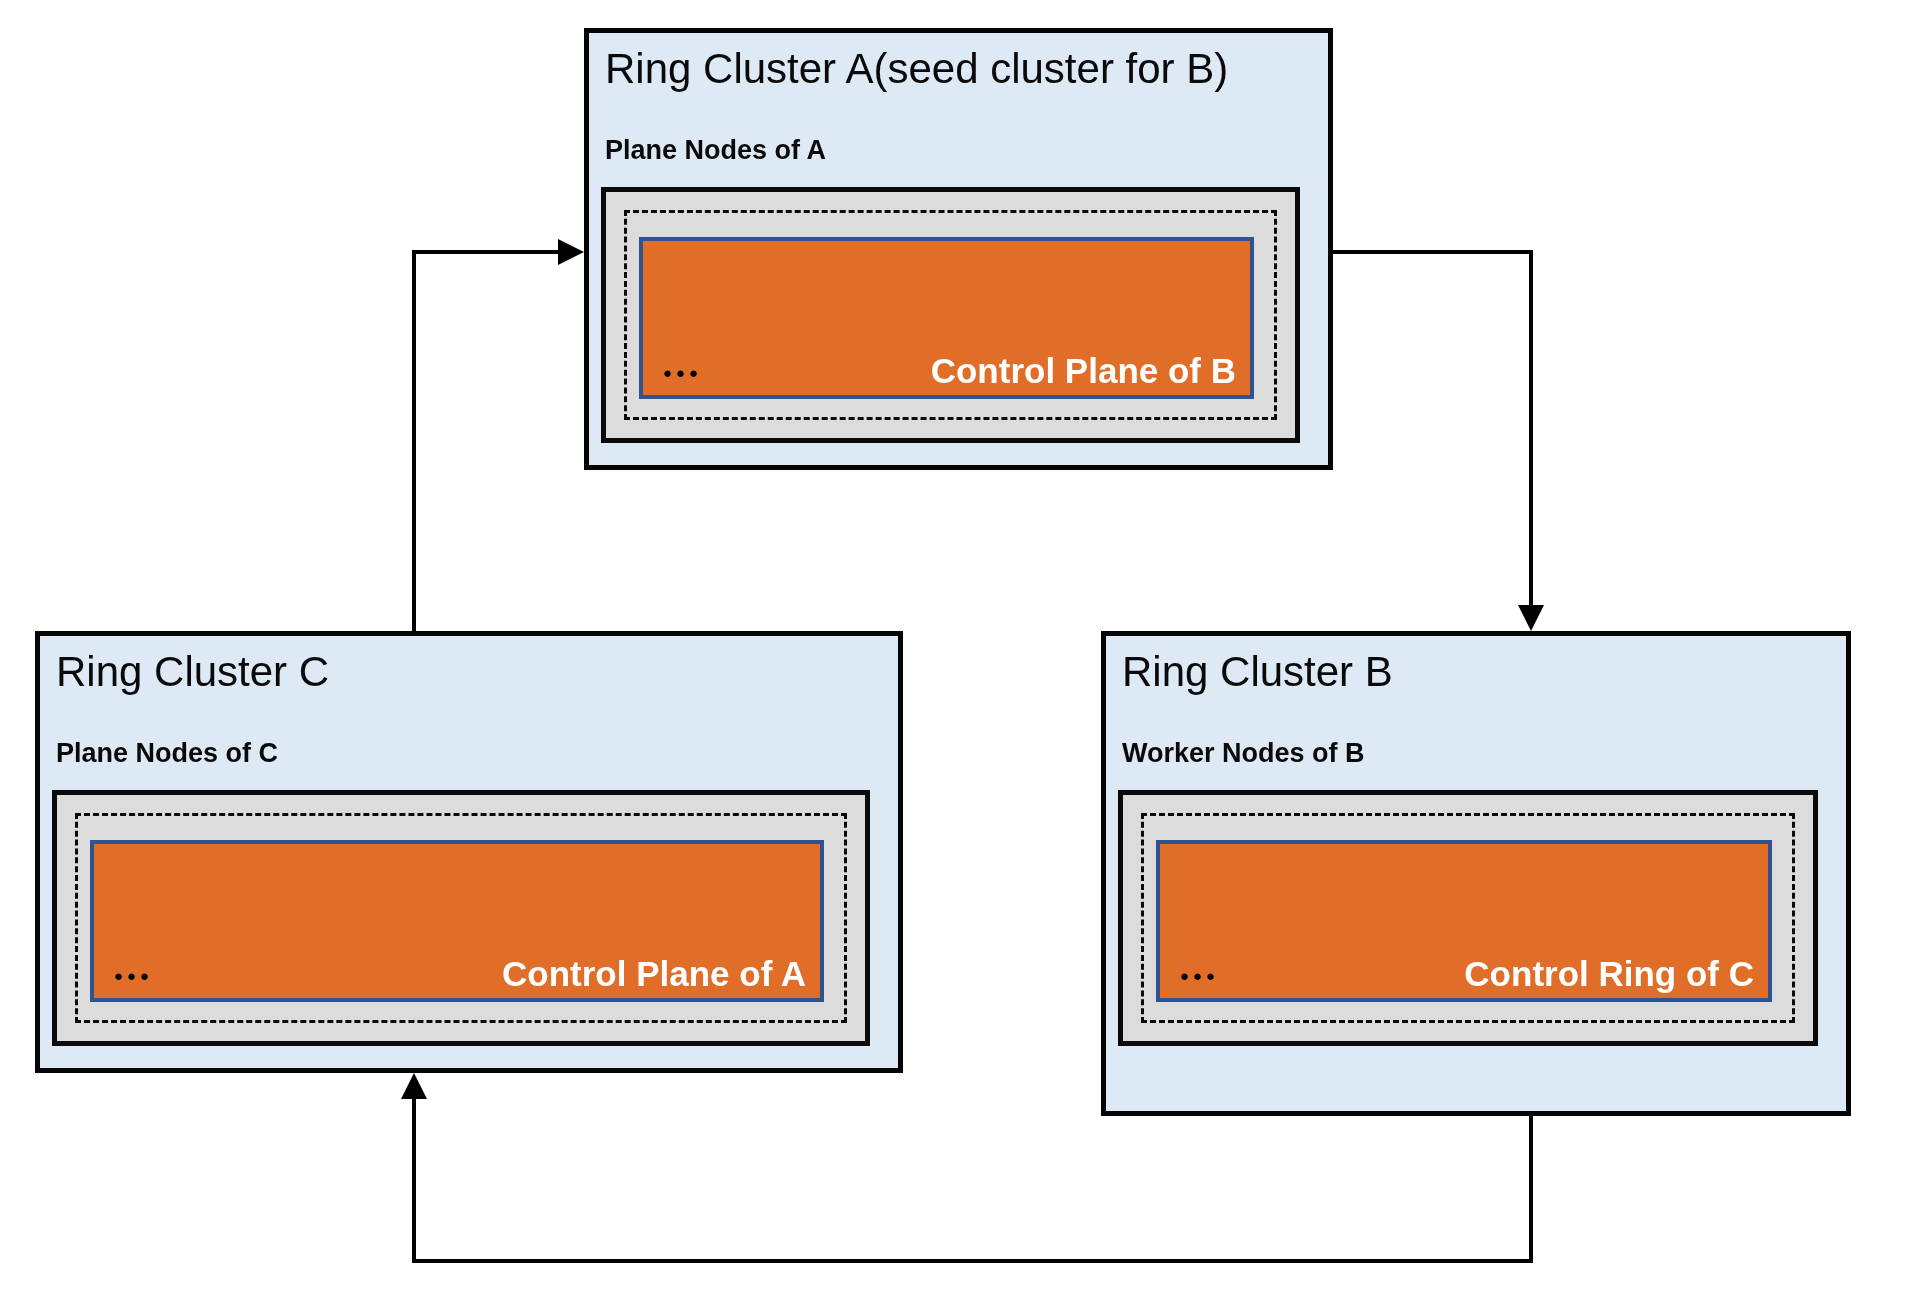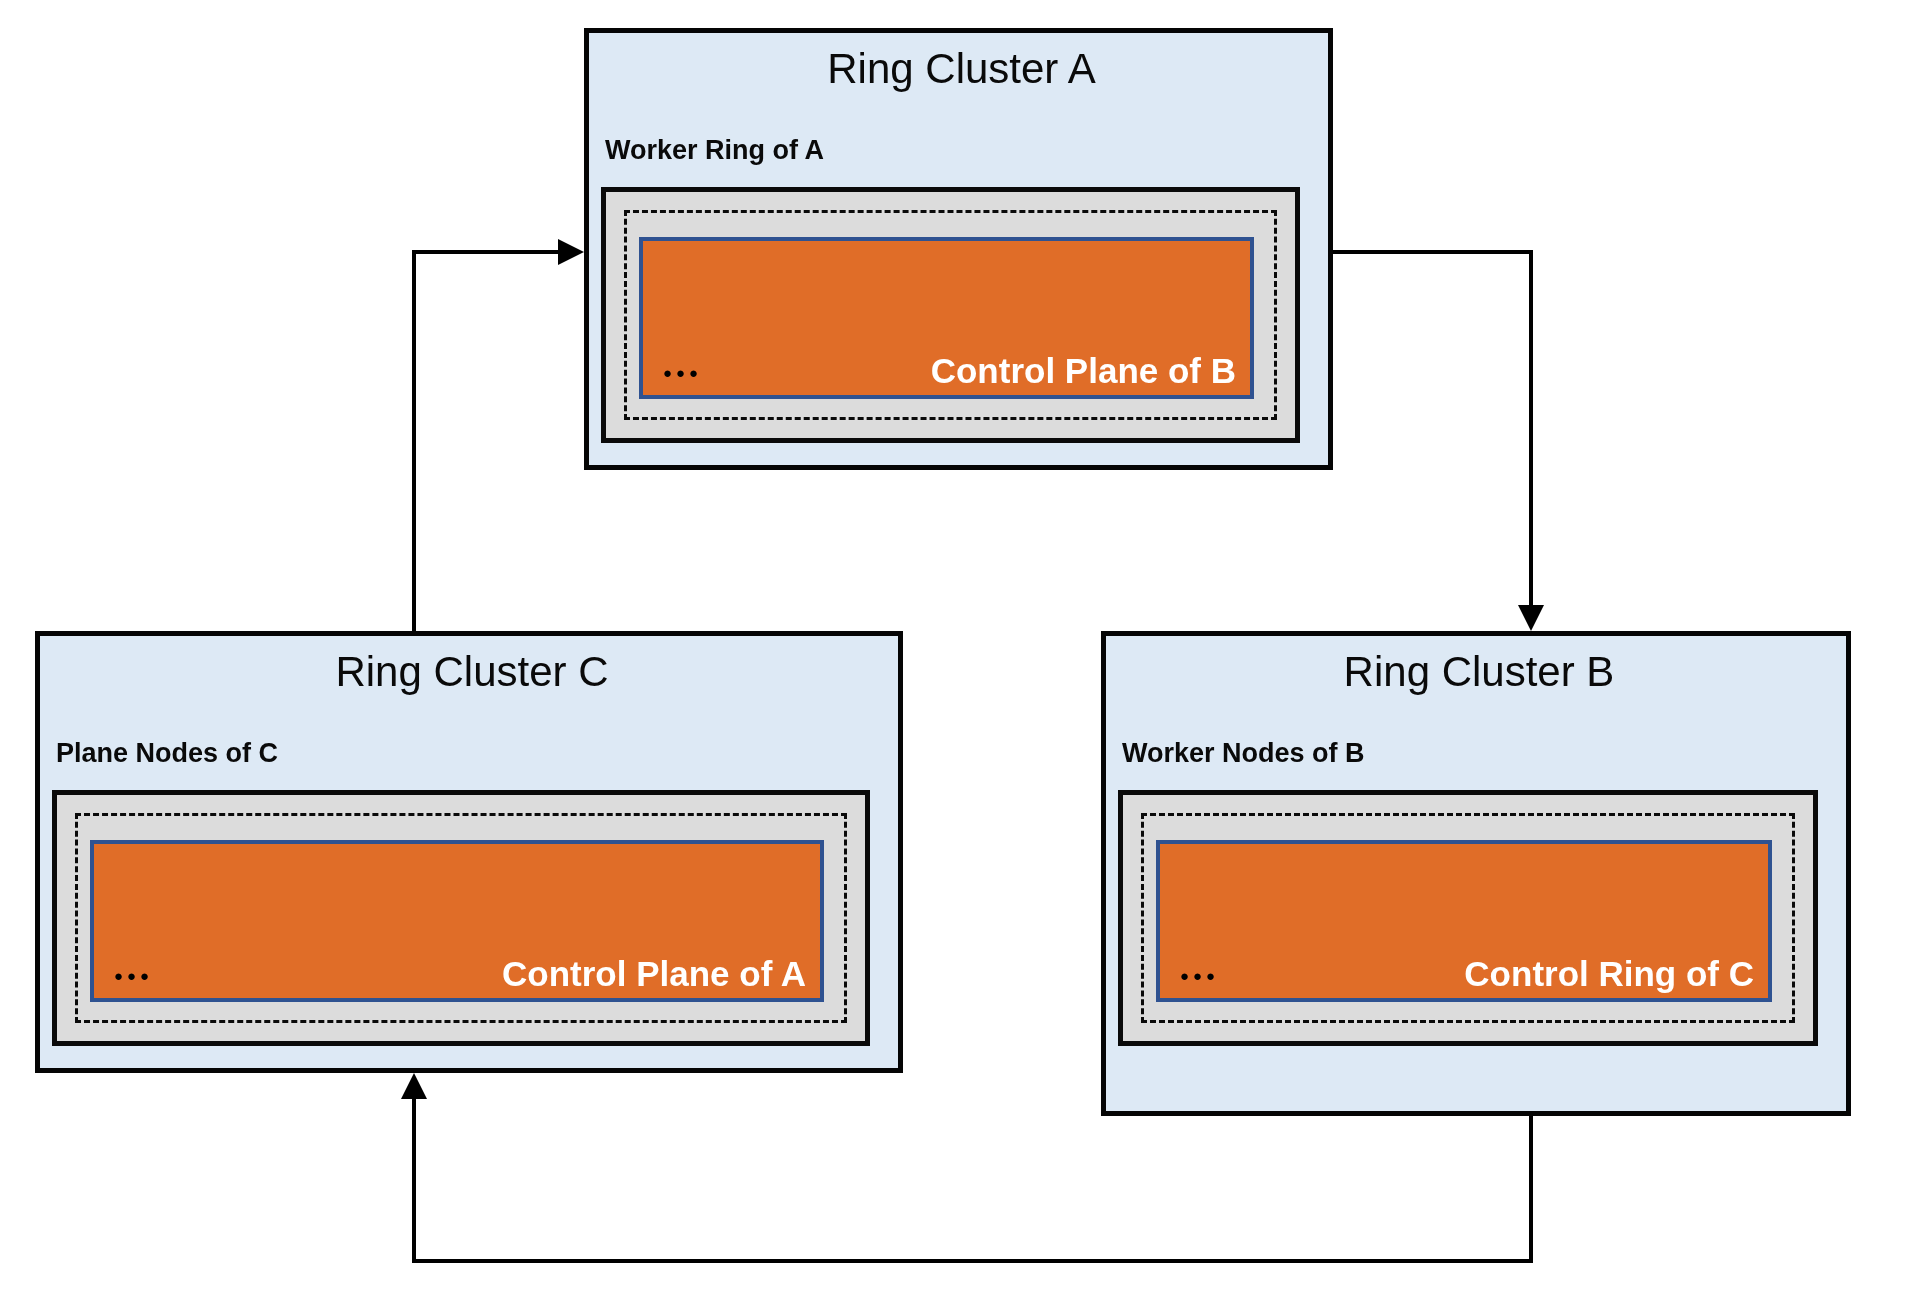--- a/index.html
+++ b/index.html
@@ -20,21 +20,21 @@
     box-sizing: border-box;
   }
   .cluster-a { left: 584px; top: 28px;  width: 749px; height: 442px; }
   .cluster-c { left: 35px;  top: 631px; width: 868px; height: 442px; }
   .cluster-b { left: 1101px;top: 631px; width: 750px; height: 485px; }
 
   .title-row {
     position: absolute;
     top: 10px; left: 16px; right: 10px;
     display: flex;
-    justify-content: center;
+    justify-content: flex-start;
     align-items: baseline;
     font-size: 42px;
     line-height: 1.25;
     color: #0a0a0a;
     white-space: nowrap;
   }
   .worker-label {
     position: absolute;
     top: 100px; left: 16px;
     font-size: 27px;
@@ -124,22 +124,23 @@
   <div class="head head-ab"></div>
 
   <div class="line line-bc-v1"></div>
   <div class="line line-bc-h"></div>
   <div class="line line-bc-v2"></div>
   <div class="head head-bc"></div>
 
   <div class="cluster cluster-a">
     <div class="title-row">
       <span>Ring Cluster A</span>
+      <span>(seed cluster for B)</span>
     </div>
-    <div class="worker-label">Worker Ring of A</div>
+    <div class="worker-label">Plane Nodes of A</div>
     <div class="worker-box">
       <div class="dashed-box">
         <div class="cp-box">
           <div class="cp-row">
             <span class="dots">●●●</span>
             <span class="cp-label">Control Plane of B</span>
           </div>
         </div>
       </div>
     </div>

